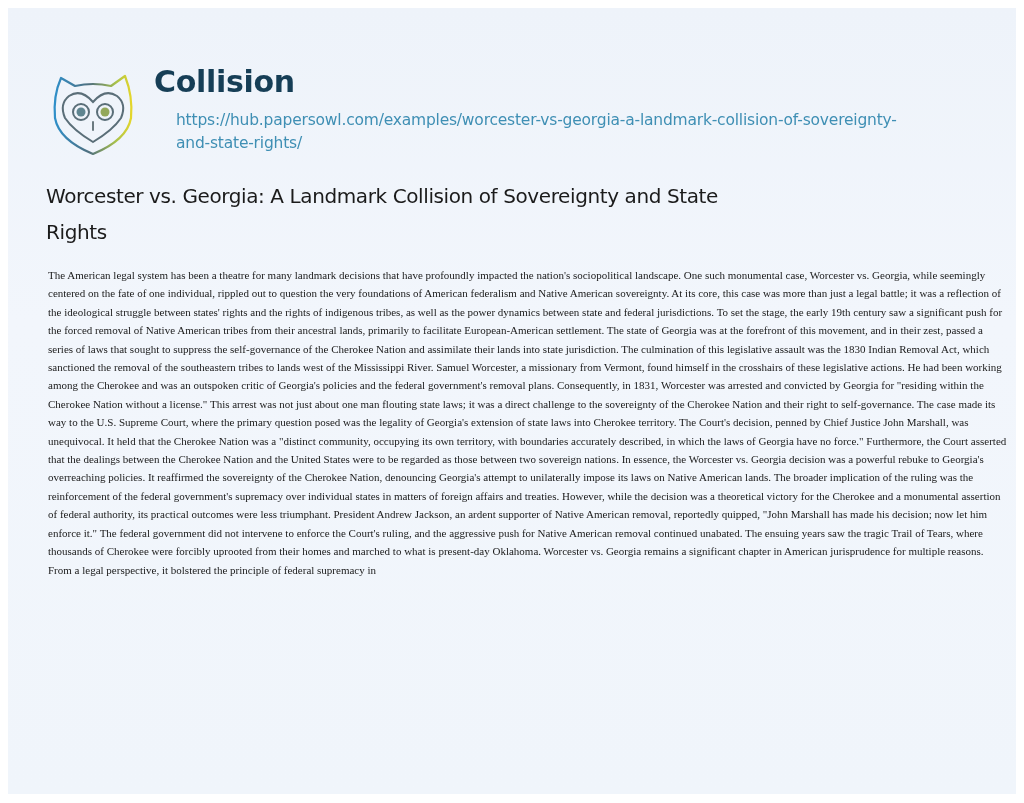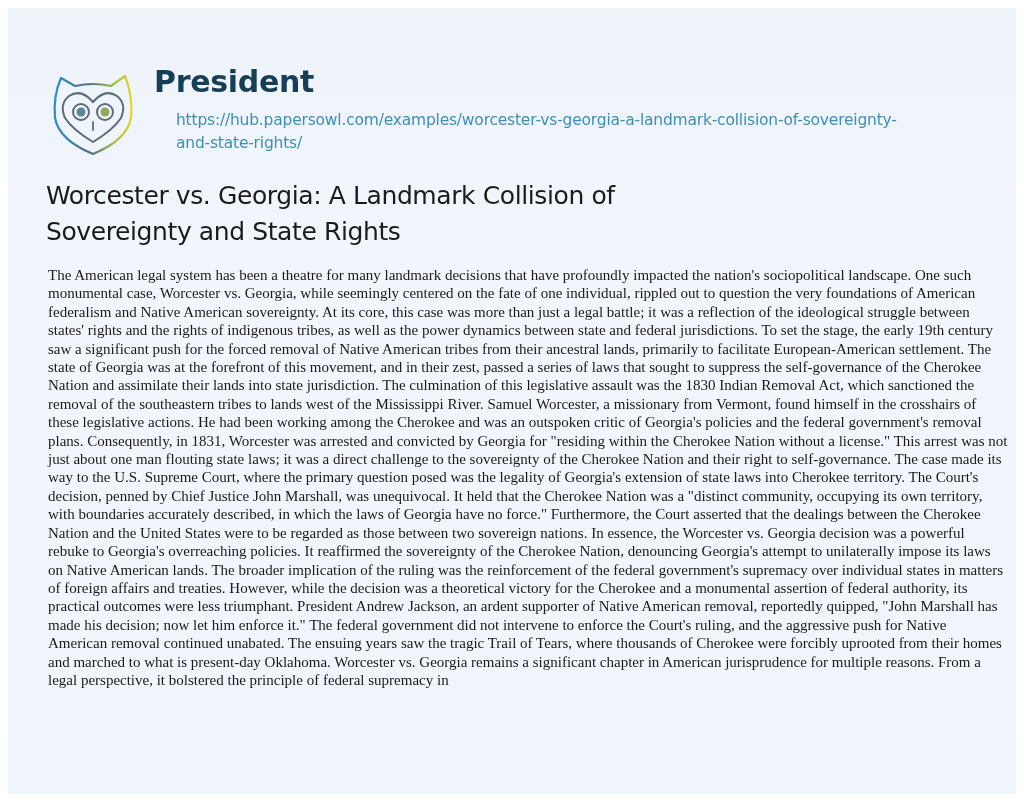--- a/index.html
+++ b/index.html
@@ -57,34 +57,34 @@
       color: #3f8fb4;
       letter-spacing: -0.2px;
       margin-left: 23px;
     }
     .title {
       position: absolute;
       left: 38px;
       top: 170px;
       width: 720px;
       font-family: "DejaVu Sans", sans-serif;
-      font-size: 25px;
+      font-size: 20px;
       line-height: 36px;
       color: #1b1b1b;
       font-weight: normal;
       margin: 0;
       letter-spacing: -0.4px;
     }
     .body-text {
       position: absolute;
       left: 40px;
       top: 258px;
       width: 960px;
       font-family: "Liberation Serif", serif;
-      font-size: 15px;
+      font-size: 11px;
       line-height: 18.4px;
       color: #1a1a1a;
       margin: 0;
     }
   </style>
 </head>
 <body>
 
 <div class="page">
 
@@ -106,21 +106,21 @@
 
         <circle cx="30" cy="46" r="8" fill="none" stroke="#5a6e78" stroke-width="2"></circle>
         <circle cx="30" cy="46" r="4.5" fill="#5f8590"></circle>
         <circle cx="54" cy="46" r="8" fill="none" stroke="#5a6e78" stroke-width="2"></circle>
         <circle cx="54" cy="46" r="4.5" fill="#93a85a"></circle>
 
         <path d="M42 56 L42 64" stroke="#6b7a80" stroke-width="2" stroke-linecap="round"></path>
       </svg>
     </div>
 
-    <div class="brand">President</div>
+    <div class="brand">Collision</div>
 
     <div class="url">https://hub.papersowl.com/examples/worcester-vs-georgia-a-landmark-collision-of-sovereignty-and-state-rights/</div>
   </div>
 
   <h1 class="title">Worcester vs. Georgia: A Landmark Collision of Sovereignty and State Rights</h1>
 
   <p class="body-text">The American legal system has been a theatre for many landmark decisions that have profoundly impacted the nation's sociopolitical landscape. One such monumental case, Worcester vs. Georgia, while seemingly centered on the fate of one individual, rippled out to question the very foundations of American federalism and Native American sovereignty. At its core, this case was more than just a legal battle; it was a reflection of the ideological struggle between states' rights and the rights of indigenous tribes, as well as the power dynamics between state and federal jurisdictions. To set the stage, the early 19th century saw a significant push for the forced removal of Native American tribes from their ancestral lands, primarily to facilitate European-American settlement. The state of Georgia was at the forefront of this movement, and in their zest, passed a series of laws that sought to suppress the self-governance of the Cherokee Nation and assimilate their lands into state jurisdiction. The culmination of this legislative assault was the 1830 Indian Removal Act, which sanctioned the removal of the southeastern tribes to lands west of the Mississippi River. Samuel Worcester, a missionary from Vermont, found himself in the crosshairs of these legislative actions. He had been working among the Cherokee and was an outspoken critic of Georgia's policies and the federal government's removal plans. Consequently, in 1831, Worcester was arrested and convicted by Georgia for "residing within the Cherokee Nation without a license." This arrest was not just about one man flouting state laws; it was a direct challenge to the sovereignty of the Cherokee Nation and their right to self-governance. The case made its way to the U.S. Supreme Court, where the primary question posed was the legality of Georgia's extension of state laws into Cherokee territory. The Court's decision, penned by Chief Justice John Marshall, was unequivocal. It held that the Cherokee Nation was a "distinct community, occupying its own territory, with boundaries accurately described, in which the laws of Georgia have no force." Furthermore, the Court asserted that the dealings between the Cherokee Nation and the United States were to be regarded as those between two sovereign nations. In essence, the Worcester vs. Georgia decision was a powerful rebuke to Georgia's overreaching policies. It reaffirmed the sovereignty of the Cherokee Nation, denouncing Georgia's attempt to unilaterally impose its laws on Native American lands. The broader implication of the ruling was the reinforcement of the federal government's supremacy over individual states in matters of foreign affairs and treaties. However, while the decision was a theoretical victory for the Cherokee and a monumental assertion of federal authority, its practical outcomes were less triumphant. President Andrew Jackson, an ardent supporter of Native American removal, reportedly quipped, "John Marshall has made his decision; now let him enforce it." The federal government did not intervene to enforce the Court's ruling, and the aggressive push for Native American removal continued unabated. The ensuing years saw the tragic Trail of Tears, where thousands of Cherokee were forcibly uprooted from their homes and marched to what is present-day Oklahoma. Worcester vs. Georgia remains a significant chapter in American jurisprudence for multiple reasons. From a legal perspective, it bolstered the principle of federal supremacy in</p>
 
 </div>
 

